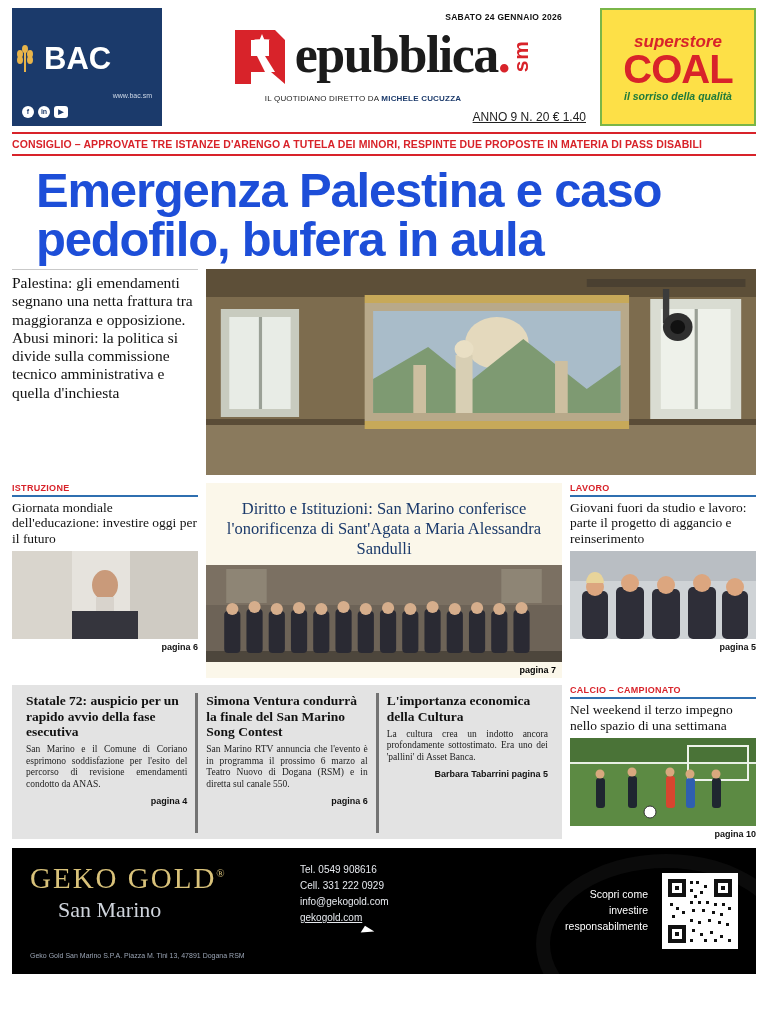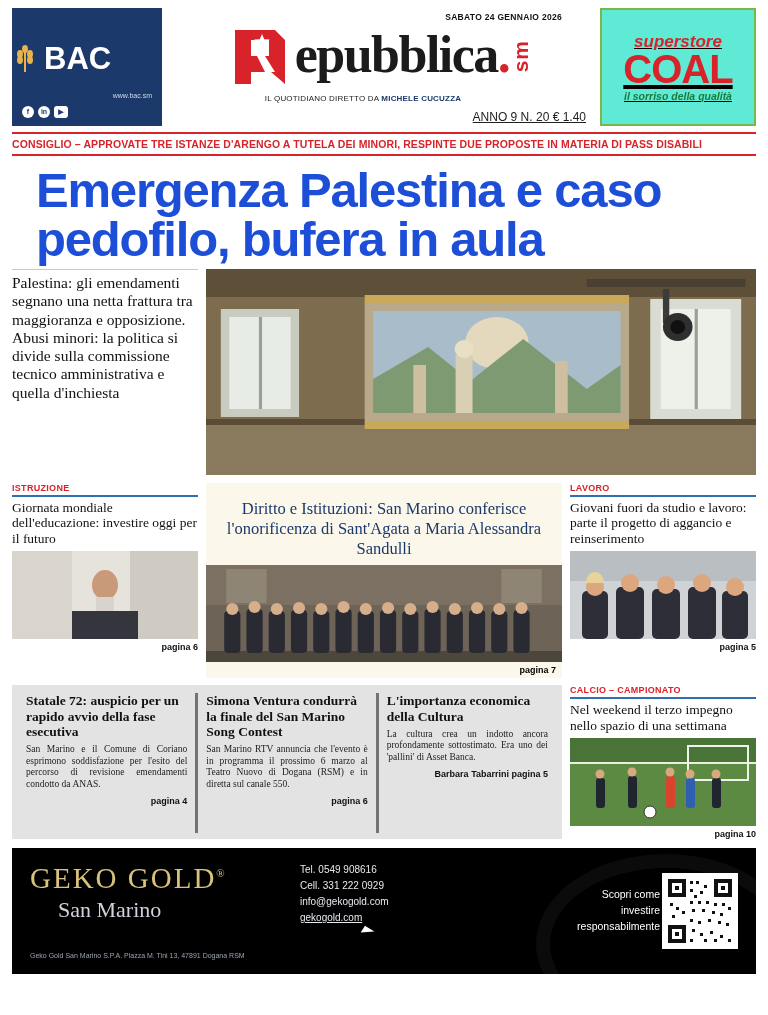--- a/index.html
+++ b/index.html
@@ -142,27 +142,26 @@
     position: absolute;
     right: 6px; bottom: 2px;
     font-size: 12px;
     color: #222;
     text-decoration: underline;
   }
 
   .ad-coal {
     width: 156px;
     border: 2px solid #7ab648;
-    background: #5eead4;
+    background: #fde047;
     display: flex;
     flex-direction: column;
     align-items: center;
     justify-content: center;
     padding: 6px 4px;
-    text-decoration: underline;
   }
   .coal-super {
     font-size: 17px;
     font-style: italic;
     font-weight: bold;
     color: #d8232a;
     line-height: 1;
   }
   .coal-word {
     font-size: 40px;
@@ -391,21 +390,21 @@
     border-left: 11px solid #ffffff;
     border-bottom: 8px solid transparent;
     transform: rotate(32deg);
     z-index: 3;
   }
   .geko-right {
     flex: 1;
     display: flex;
     align-items: center;
     justify-content: flex-end;
-    gap: 2px;
+    gap: 14px;
     z-index: 2;
     position: relative;
   }
   .geko-cta {
     font-size: 10.5px;
     line-height: 1.5;
     color: #ffffff;
     text-align: right;
   }
   .qr {

